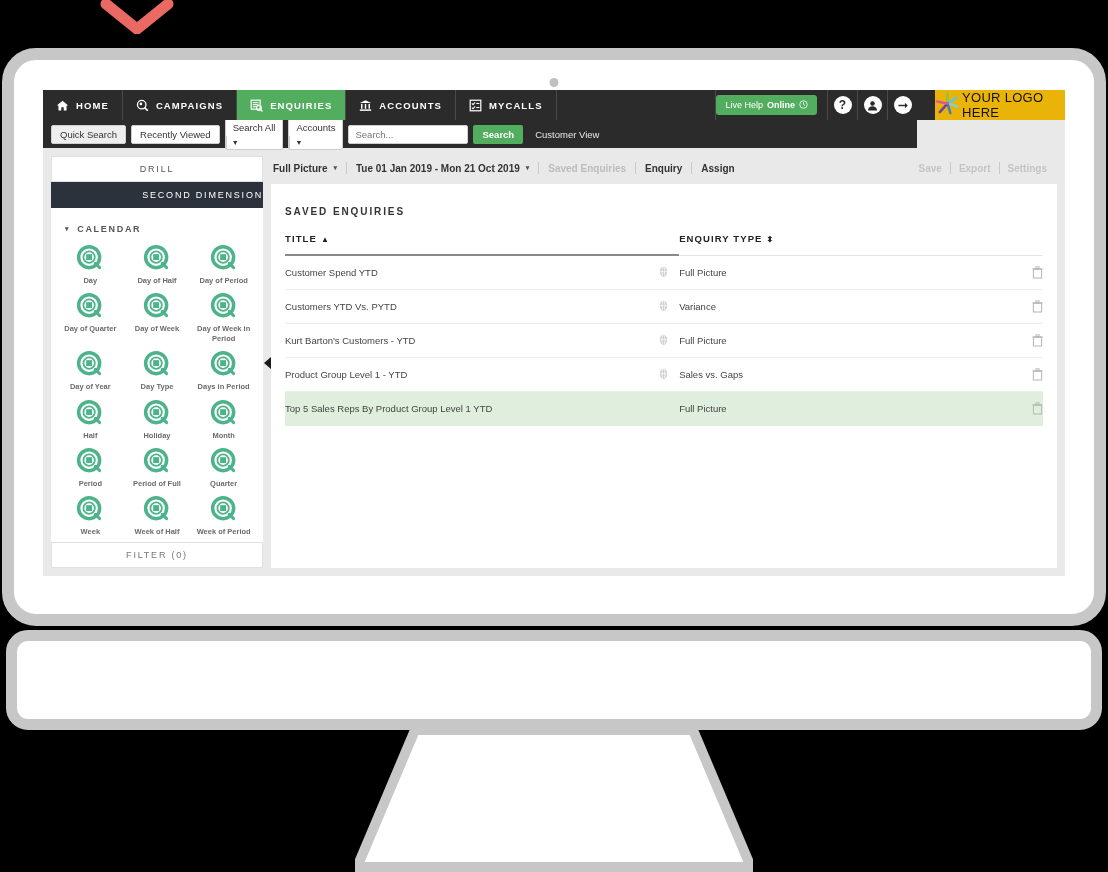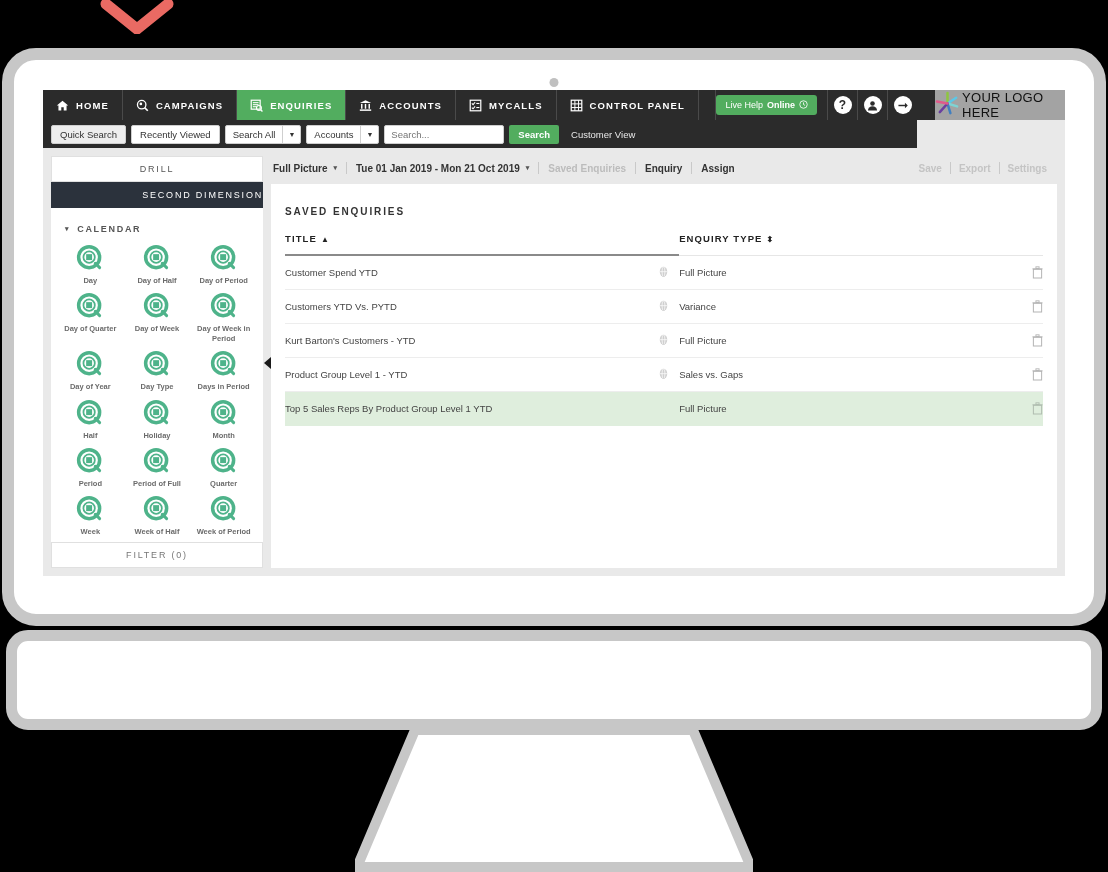--- a/index.html
+++ b/index.html
@@ -96,21 +96,21 @@
     cursor: pointer;
   }
   .round-btn .circ {
     width: 18px; height: 18px; border-radius: 50%;
     background: #ffffff; color: #2b2b2b;
     display: flex; align-items: center; justify-content: center;
     font-size: 12px; font-weight: bold; line-height: 1;
   }
   .logo-box {
     width: 130px;
-    background: #a3a3a3;
+    background: #eab308;
     display: flex; align-items: center; justify-content: space-between;
     gap: 2px;
     margin-left: 18px;
   }
   .logo-text {
     font-size: 13px; color: #111; letter-spacing: 0.3px;
     font-family: "Liberation Sans", sans-serif;
   }
 
   
@@ -126,20 +126,21 @@
     background: #eeeeee; color: #333;
     font-size: 9.5px; padding: 3px 8px;
     border: 1px solid #cfcfcf;
     border-radius: 2px; cursor: pointer; white-space: nowrap;
   }
   .sub-btn.white { background: #ffffff; }
   .sub-split {
     display: flex; align-items: stretch;
     background: #ffffff; border: 1px solid #cfcfcf; border-radius: 2px;
     cursor: pointer;
+    flex-direction: column;
   }
   .sub-split span { font-size: 9.5px; color: #333; padding: 3px 7px; white-space: nowrap; }
   .sub-split .caret {
     border-left: 1px solid #cfcfcf; padding: 3px 5px;
     font-size: 7px; color: #333; display: flex; align-items: center;
   }
   .search-field {
     background: #ffffff; border: 1px solid #cfcfcf; border-radius: 2px;
     width: 120px; padding: 3px 6px; font-size: 9.5px; color: #9a9a9a;
     font-family: "Liberation Sans", sans-serif;
@@ -334,32 +335,20 @@
               <rect x="1.5" y="1.5" width="13" height="13" fill="none" stroke="#fff" stroke-width="1.5"></rect>
               <polyline points="3.5,5.5 5,7 7.5,4" fill="none" stroke="#fff" stroke-width="1.3"></polyline>
               <polyline points="3.5,10.5 5,12 7.5,9" fill="none" stroke="#fff" stroke-width="1.3"></polyline>
               <line x1="9" y1="5.5" x2="12.8" y2="5.5" stroke="#fff" stroke-width="1.3"></line>
               <line x1="9" y1="10.5" x2="12.8" y2="10.5" stroke="#fff" stroke-width="1.3"></line>
             </svg>
         </span>
         <span>MYCALLS</span>
       </div>
 
-      <div class="nav-item">
-        <span class="nav-icon">
-          <svg width="13" height="13" viewBox="0 0 16 16">
-              <rect x="1.5" y="1.5" width="13" height="13" fill="none" stroke="#fff" stroke-width="1.5"></rect>
-              <line x1="6" y1="1.5" x2="6" y2="14.5" stroke="#fff" stroke-width="1.2"></line>
-              <line x1="10.5" y1="1.5" x2="10.5" y2="14.5" stroke="#fff" stroke-width="1.2"></line>
-              <line x1="1.5" y1="6" x2="14.5" y2="6" stroke="#fff" stroke-width="1.2"></line>
-              <line x1="1.5" y1="10.5" x2="14.5" y2="10.5" stroke="#fff" stroke-width="1.2"></line>
-            </svg>
-        </span>
-        <span>CONTROL PANEL</span>
-      </div>
 
       <div class="nav-spacer"></div>
 
       <div class="live-help">
         <span>Live Help </span>
         <b>Online</b>
         <span>
           <svg width="9" height="9" viewBox="0 0 12 12">
               <circle cx="6" cy="6" r="5" fill="none" stroke="#fff" stroke-width="1.1"></circle>
               <polyline points="6,3.2 6,6 8,7.2" fill="none" stroke="#fff" stroke-width="1.1"></polyline>

